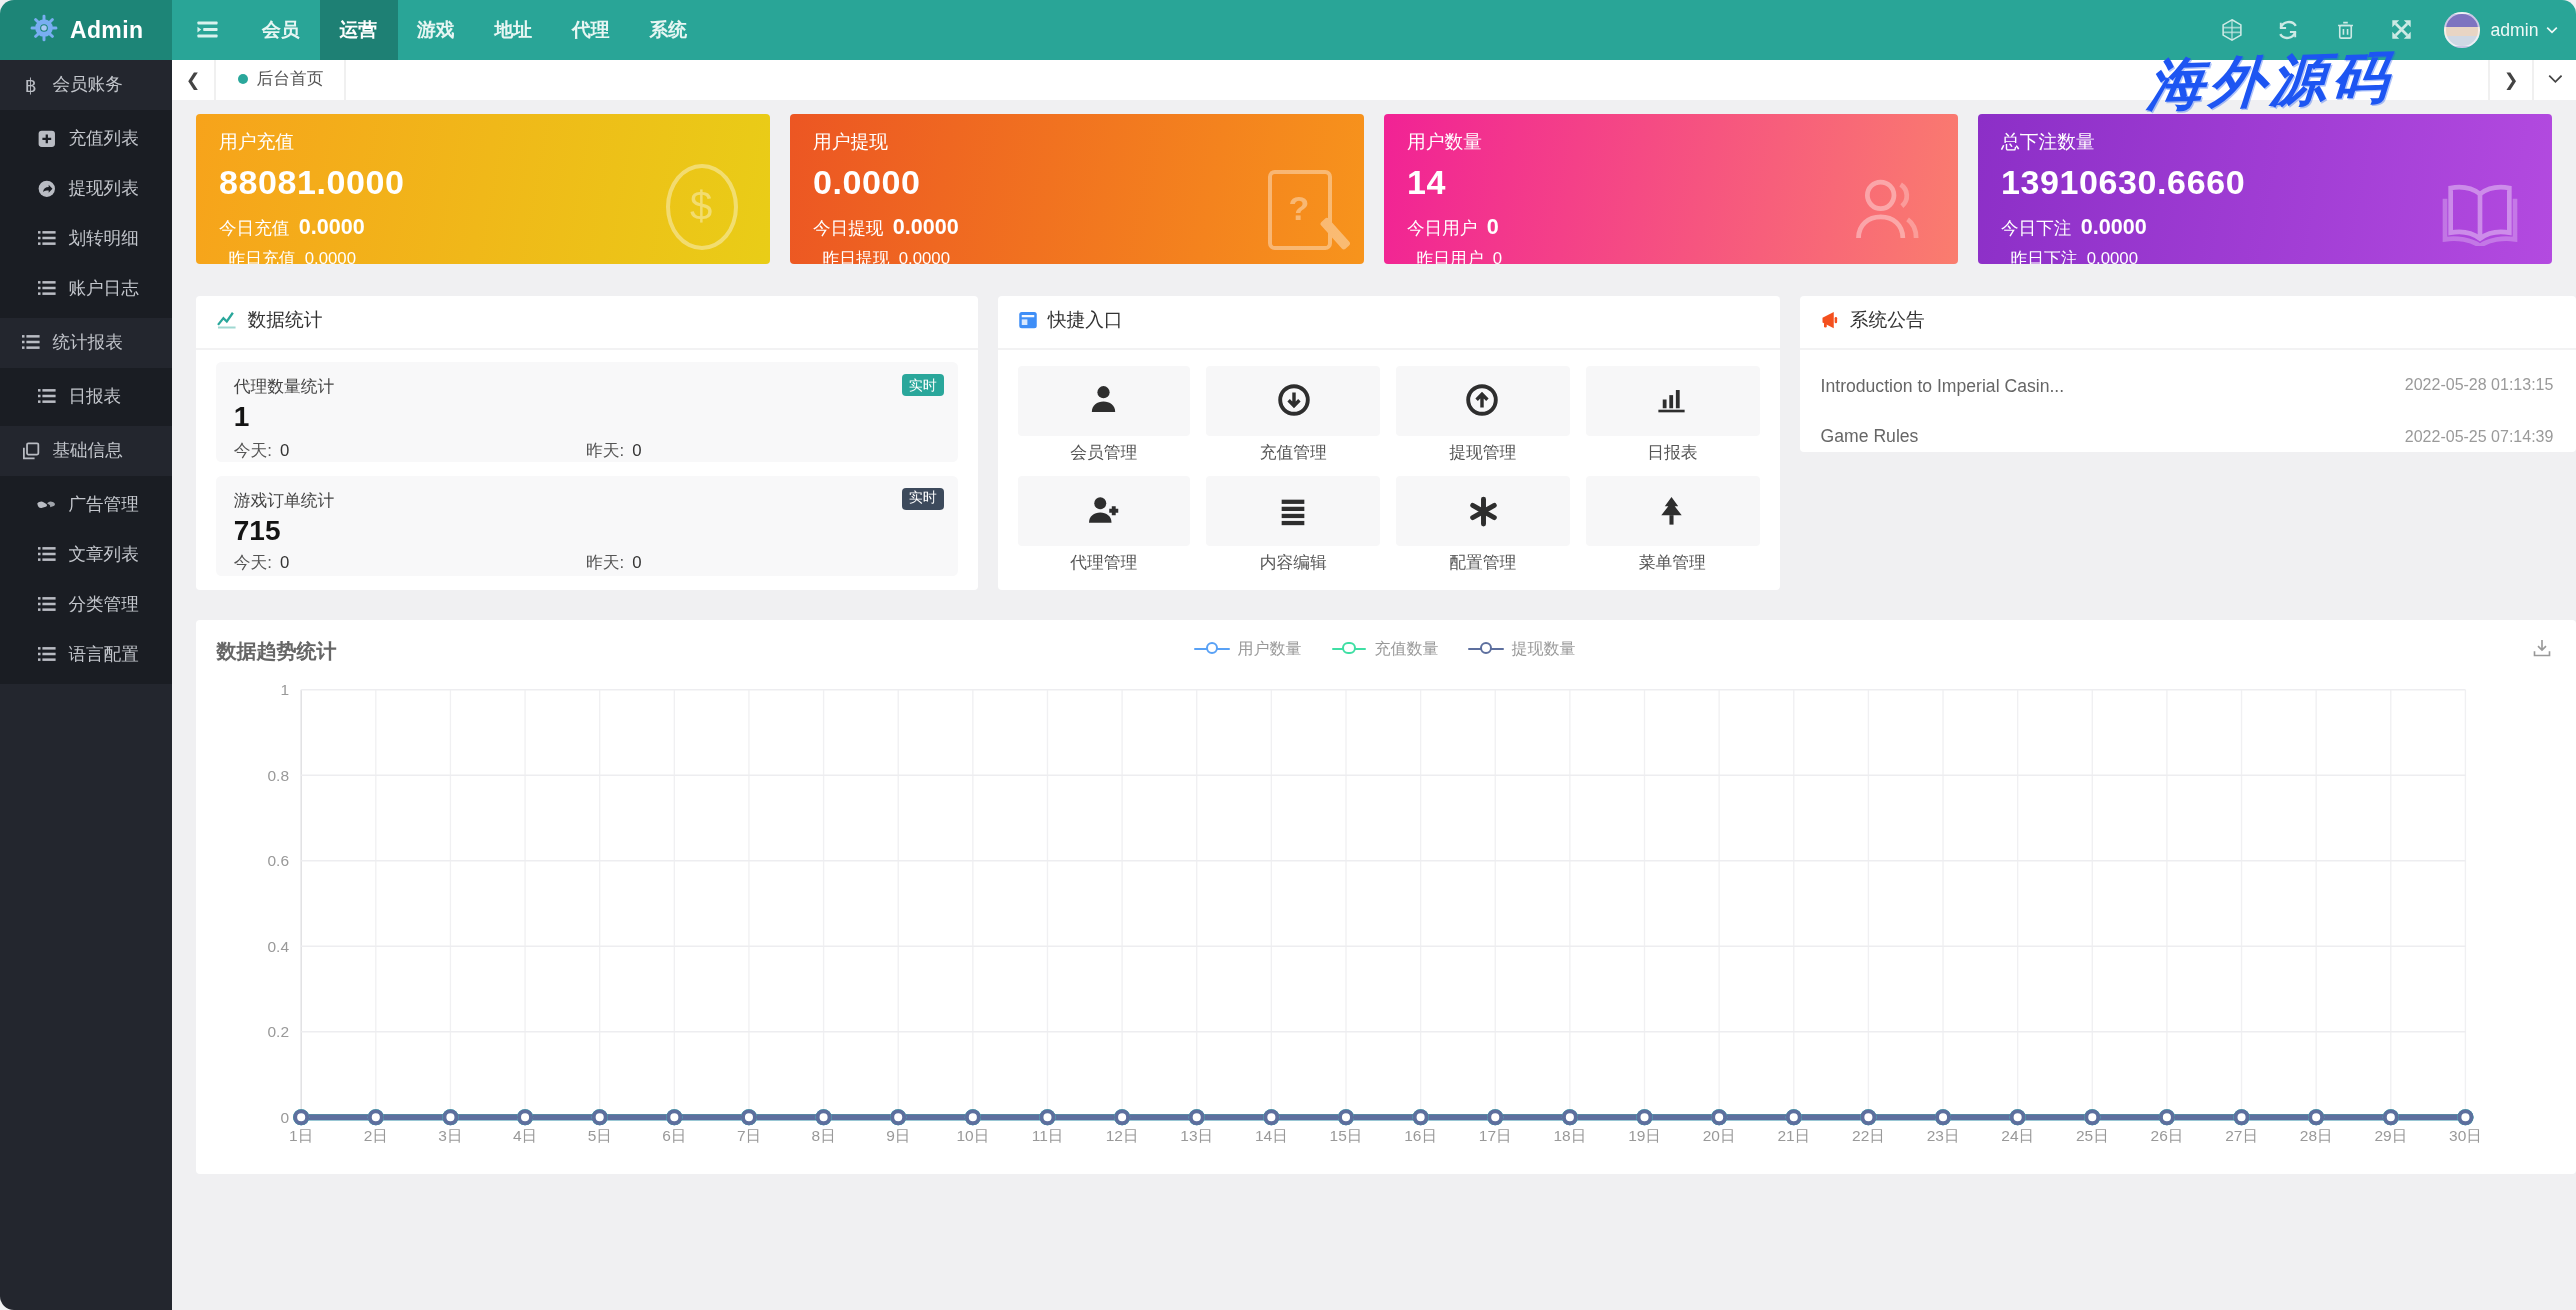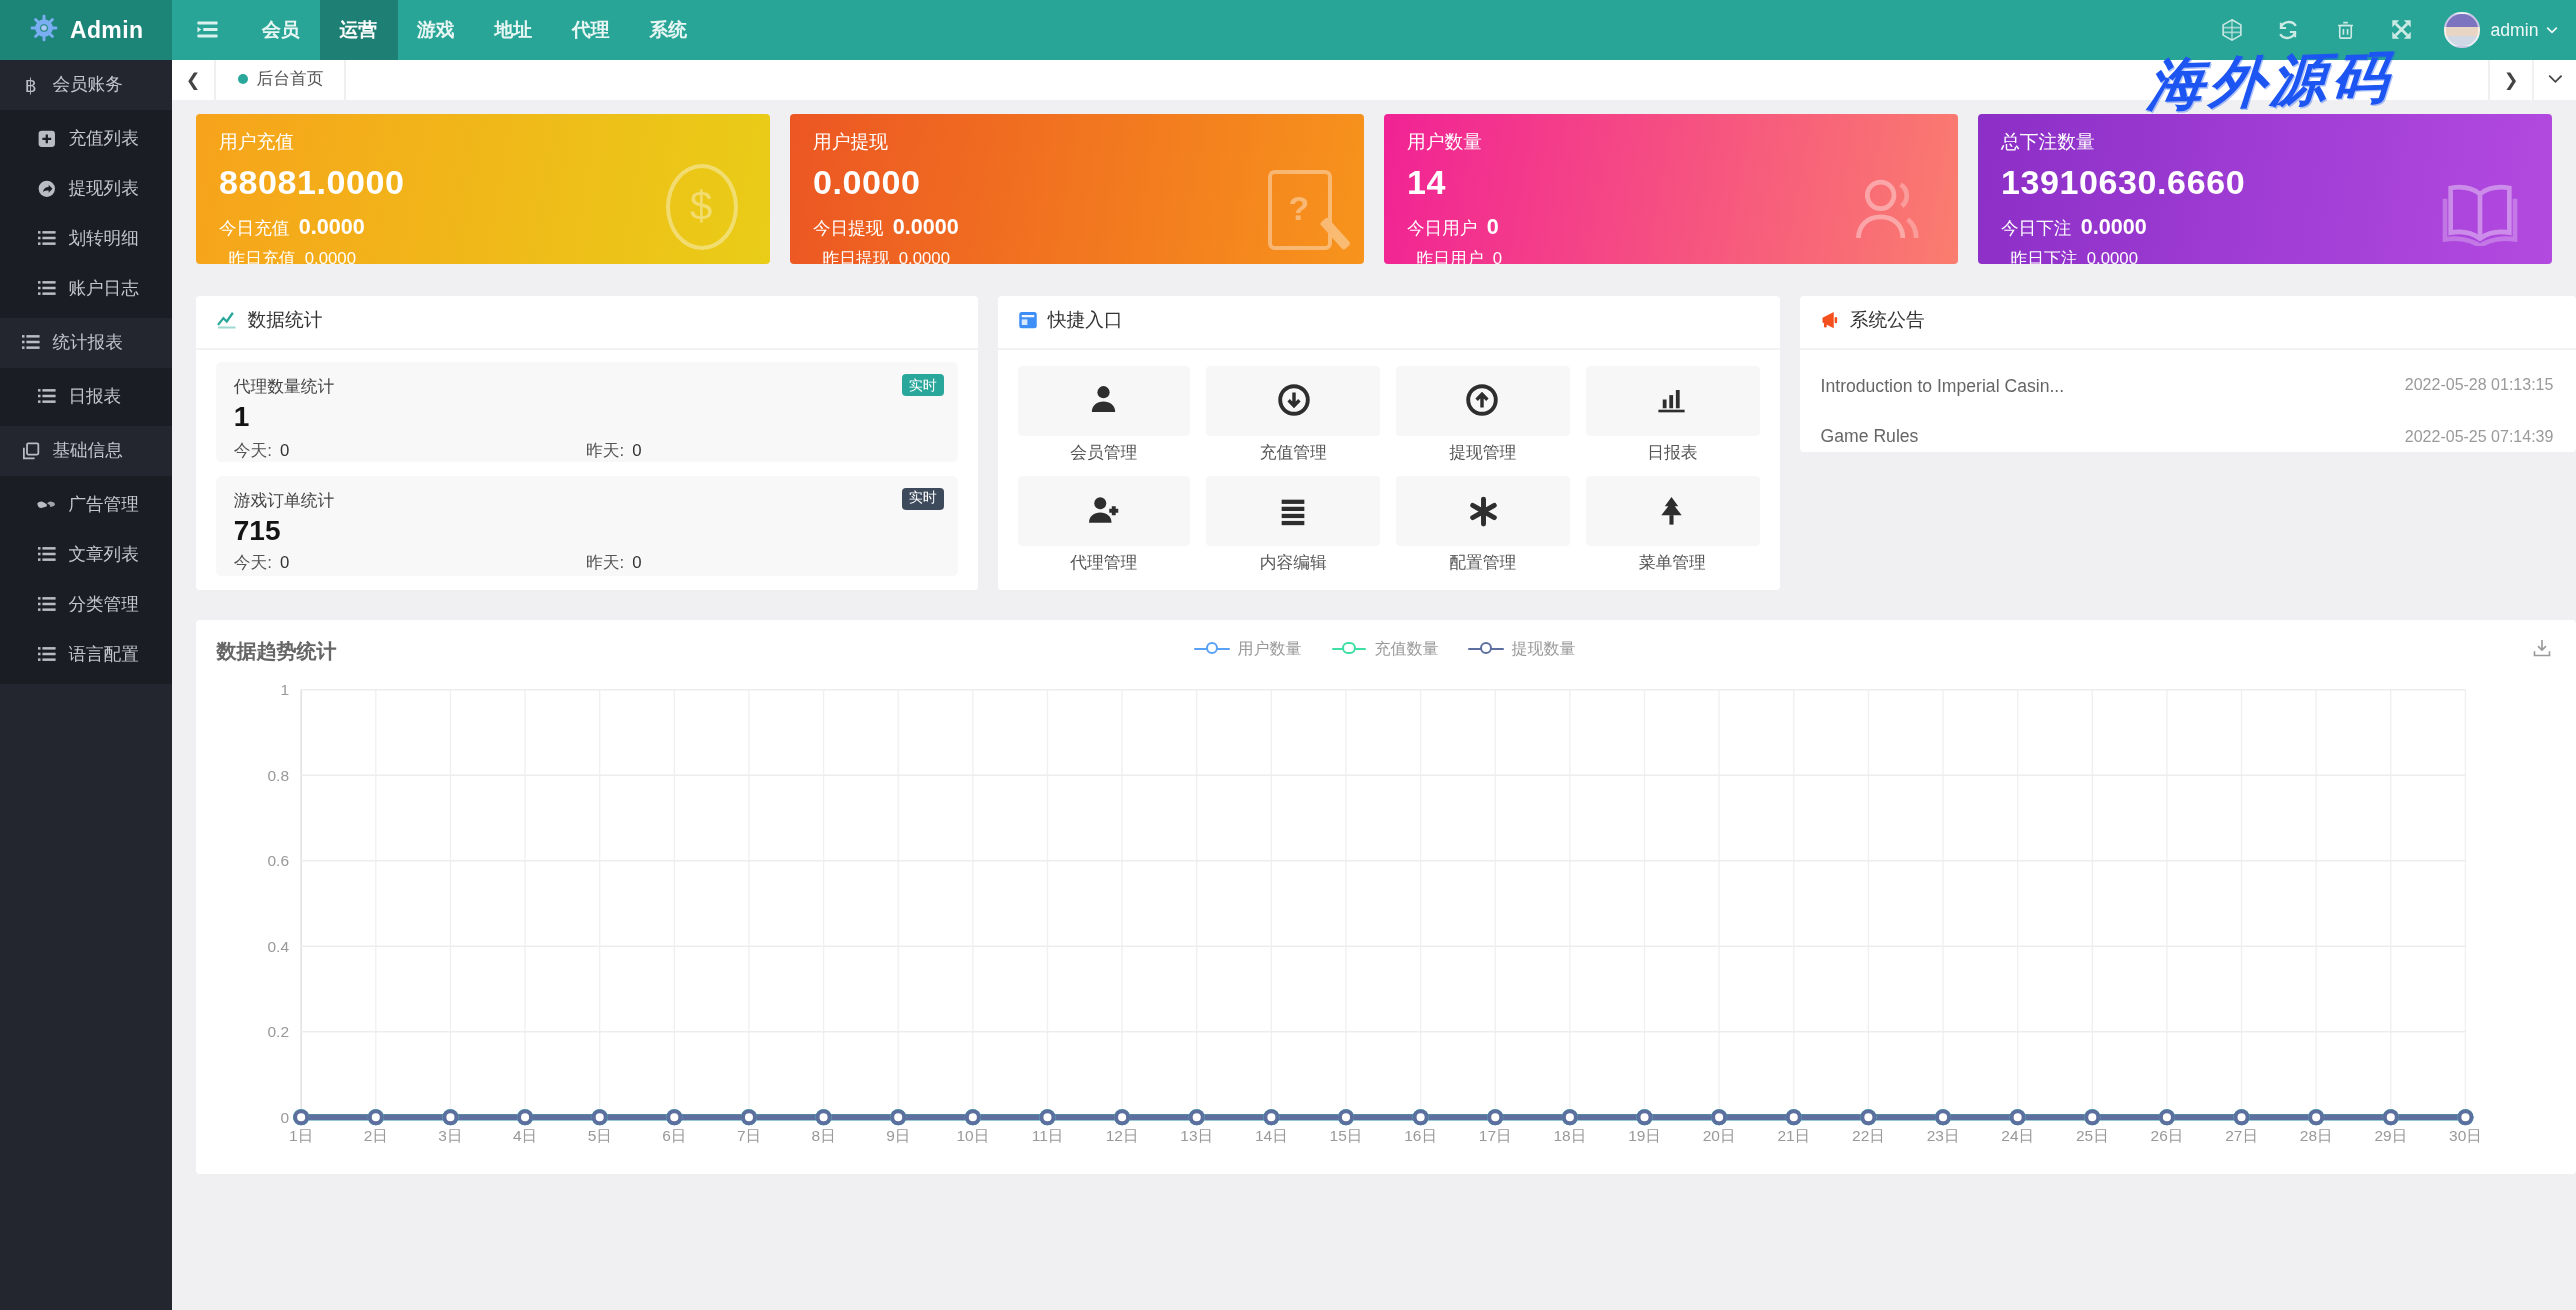--- a/index.html
+++ b/index.html
@@ -1,16 +1,16 @@
 <!DOCTYPE html>
 <html style="font-size:10.8px"><head>
 <meta charset="utf-8">
 <style>
   html,body{margin:0;padding:0;background:#f0f0f2;}
-  .viewport{width:2576px;height:1310px;overflow:hidden;position:relative;}
+  .viewport{width:2576px;height:1310px;overflow:hidden;position:relative;border-radius:14px;}
   .app{width:1288px;height:655px;position:relative;transform:scale(2);transform-origin:0 0;
        font-family:"Liberation Sans","DejaVu Sans",sans-serif;-webkit-font-smoothing:antialiased;}
 
   
   .navbar{position:absolute;top:0;left:0;width:1288px;height:30px;background:#29a597;display:flex;align-items:stretch;z-index:20;}
   .logo{width:86px;background:#1d8577;display:flex;align-items:center;justify-content:center;gap:4.7px;}
   .brand{color:#fff;font-weight:bold;font-size:11.5px;letter-spacing:0.2px;}
   .nav-burger{width:35px;display:flex;align-items:center;justify-content:center;color:#d9f2ee;cursor:pointer;}
   .nav-menu{display:flex;}
   .nav-item{padding:0 10px;display:flex;align-items:center;color:#e7f6f3;font-size:9.4px;font-weight:bold;cursor:pointer;}

